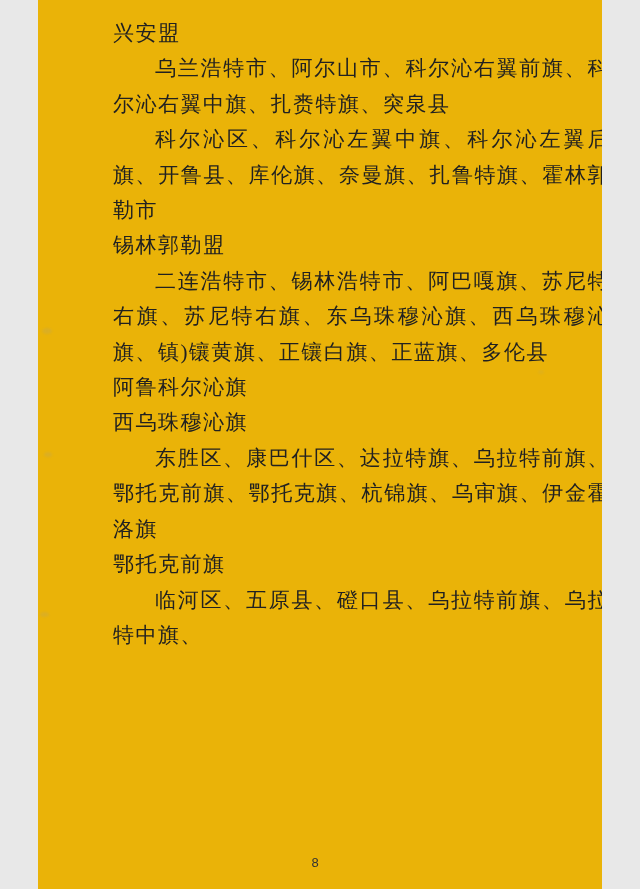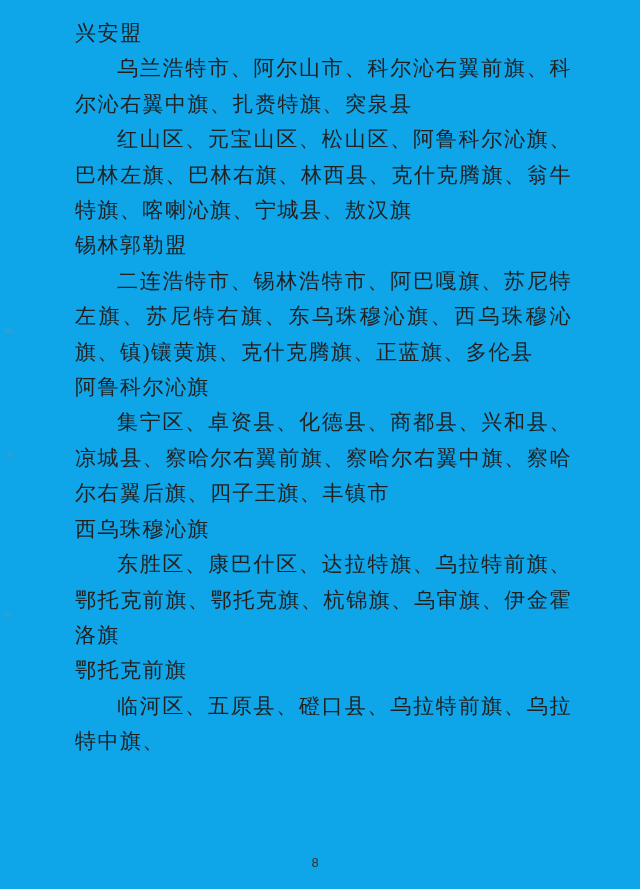--- a/index.html
+++ b/index.html
@@ -2,24 +2,24 @@
 <html><head>
 <meta charset="utf-8">
 <style>
   html, body {
     margin: 0;
     padding: 0;
     background: #e8e8e8;
   }
   .page {
     position: relative;
-    width: 640px;
+    width: 564px;
     height: 889px;
     margin: 0 auto;
-    background: #0ea5e9;
+    background: #eab308;
     overflow: hidden;
     font-family: "Liberation Serif", "DejaVu Serif", serif;
     color: #212121;
   }
   .content {
     position: absolute;
     top: 16px;
     left: 75px;
     width: 497px;
     font-size: 21px;
@@ -62,31 +62,30 @@
 <body>
 
 <div class="page">
   <div class="content">
 
   <div class="section">
         <div class="section-title">兴安盟</div>
         <p class="section-body">乌兰浩特市、阿尔山市、科尔沁右翼前旗、科尔沁右翼中旗、扎赉特旗、突泉县</p>
       </div>
       <div class="section">
+        <p class="section-body">科尔沁区、科尔沁左翼中旗、科尔沁左翼后旗、开鲁县、库伦旗、奈曼旗、扎鲁特旗、霍林郭勒市</p>
       </div>
       <div class="section">
-        <p class="section-body">红山区、元宝山区、松山区、阿鲁科尔沁旗、巴林左旗、巴林右旗、林西县、克什克腾旗、翁牛特旗、喀喇沁旗、宁城县、敖汉旗</p>
       </div>
       <div class="section">
         <div class="section-title">锡林郭勒盟</div>
-        <p class="section-body">二连浩特市、锡林浩特市、阿巴嘎旗、苏尼特左旗、苏尼特右旗、东乌珠穆沁旗、西乌珠穆沁旗、镇)镶黄旗、克什克腾旗、正蓝旗、多伦县</p>
+        <p class="section-body">二连浩特市、锡林浩特市、阿巴嘎旗、苏尼特右旗、苏尼特右旗、东乌珠穆沁旗、西乌珠穆沁旗、镇)镶黄旗、正镶白旗、正蓝旗、多伦县</p>
       </div>
       <div class="section">
         <div class="section-title">阿鲁科尔沁旗</div>
-        <p class="section-body">集宁区、卓资县、化德县、商都县、兴和县、凉城县、察哈尔右翼前旗、察哈尔右翼中旗、察哈尔右翼后旗、四子王旗、丰镇市</p>
       </div>
       <div class="section">
         <div class="section-title">西乌珠穆沁旗</div>
         <p class="section-body">东胜区、康巴什区、达拉特旗、乌拉特前旗、鄂托克前旗、鄂托克旗、杭锦旗、乌审旗、伊金霍洛旗</p>
       </div>
       <div class="section">
         <div class="section-title">鄂托克前旗</div>
         <p class="section-body">临河区、五原县、磴口县、乌拉特前旗、乌拉特中旗、</p>
       </div>
     </div>

